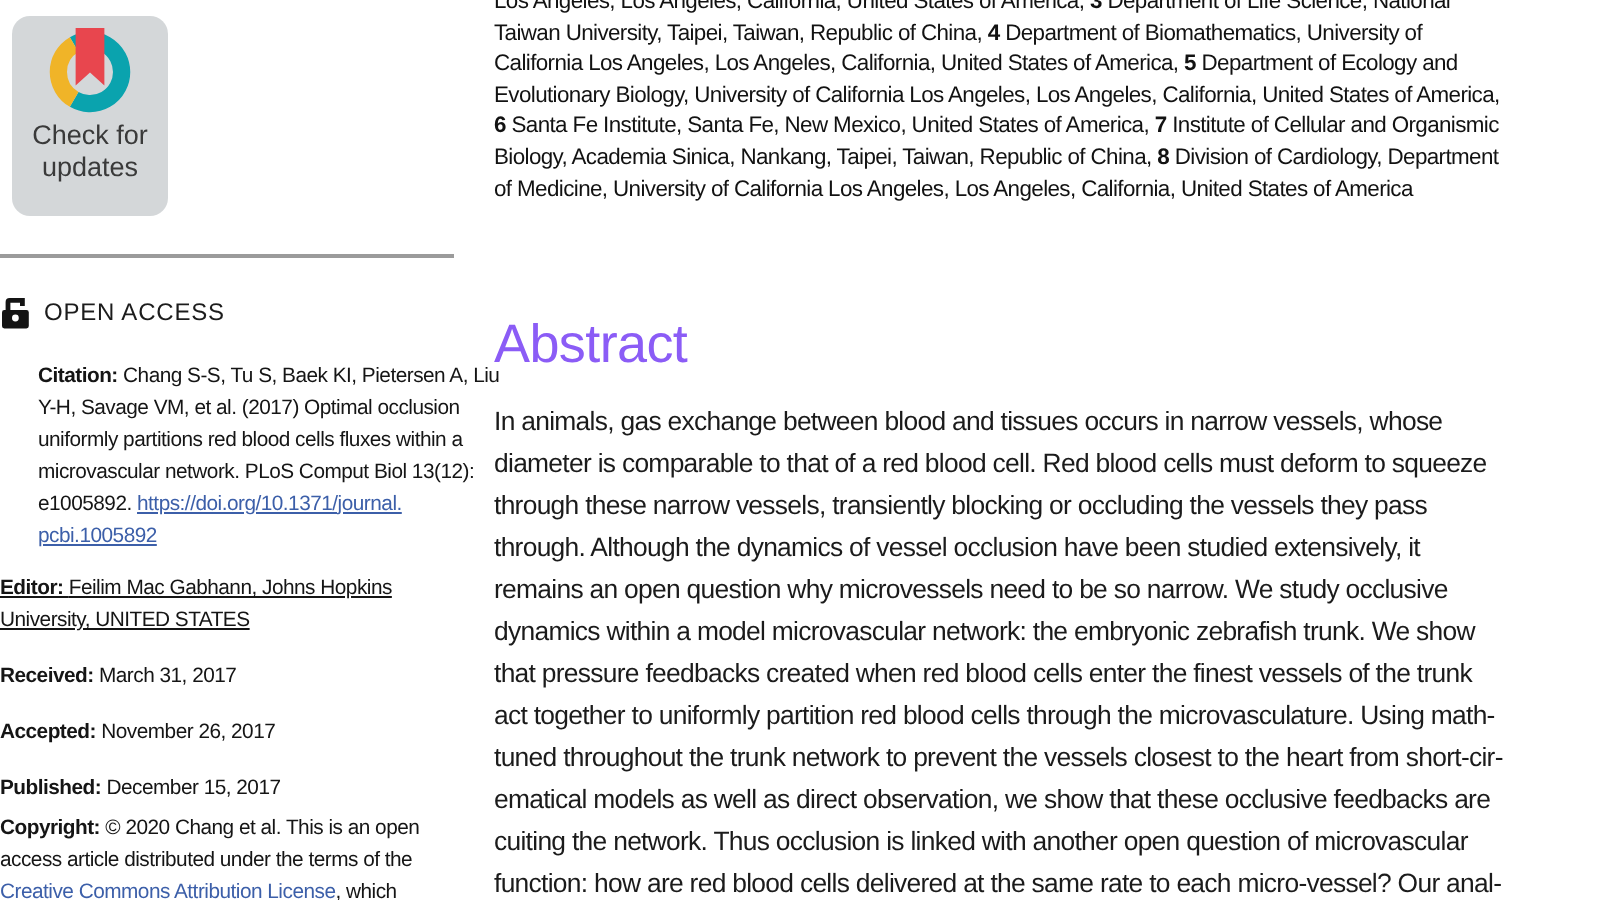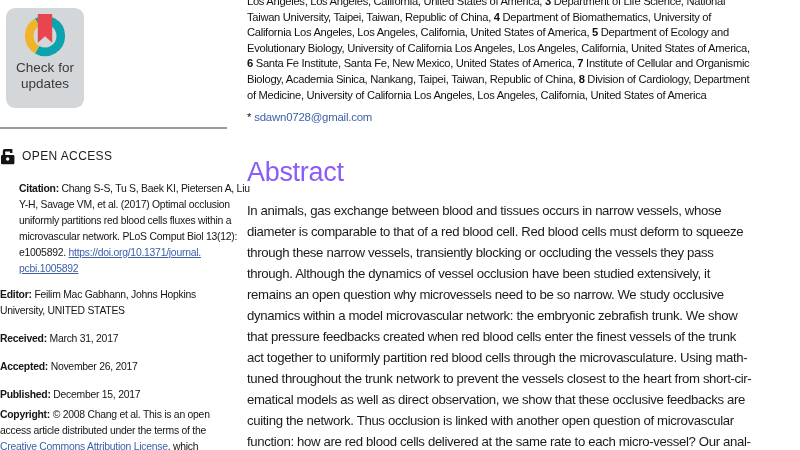--- a/index.html
+++ b/index.html
@@ -28,21 +28,21 @@
   .open-access{
     position:absolute;left:0;top:146px;display:flex;align-items:center;gap:6px;
     font-size:12px;letter-spacing:0.4px;color:#1c1c1c;
   }
   .open-access svg{flex:0 0 auto;display:block;}
   .meta{
     position:absolute;left:0;width:245px;
     font-size:10.4px;line-height:15.9px;letter-spacing:-0.25px;color:#151515;
   }
   #citation-block{top:181px;margin-left:19px;}
-  #editor-block{top:287px;}
+  #editor-block{top:287px;text-decoration:underline;}
   #received-block{top:331px;}
   #accepted-block{top:359px;}
   #published-block{top:387px;}
   #copyright-block{top:407px;}
 
   
   .main-col{position:absolute;left:247px;top:0;width:553px;height:450px;}
   .affiliations{
     position:absolute;left:0;top:-6px;
     font-size:11.2px;line-height:15.6px;letter-spacing:-0.3px;color:#121212;
@@ -101,37 +101,34 @@
 <div class="meta" id="received-block">
     <div class="line"><span class="b">Received: </span><span>March 31, 2017</span></div>
   </div>
 <div class="meta" id="accepted-block">
     <div class="line"><span class="b">Accepted: </span><span>November 26, 2017</span></div>
   </div>
 <div class="meta" id="published-block">
     <div class="line"><span class="b">Published: </span><span>December 15, 2017</span></div>
   </div>
 <div class="meta" id="copyright-block">
-    <div class="line"><span class="b">Copyright: </span><span>© 2008 Chang et al. This is an open</span></div>
+    <div class="line"><span class="b">Copyright: </span><span>© 2020 Chang et al. This is an open</span></div>
     <div class="line"><span>access article distributed under the terms of the</span></div>
     <div class="line"><span class="lnk">Creative Commons Attribution License</span><span>, which</span></div>
   </div>
 
 <div class="main-col">
   <div class="affiliations">
       <div class="line"><span>Los Angeles, Los Angeles, California, United States of America, </span><span class="b">3</span><span> Department of Life Science, National</span></div>
       <div class="line"><span>Taiwan University, Taipei, Taiwan, Republic of China, </span><span class="b">4</span><span> Department of Biomathematics, University of</span></div>
       <div class="line"><span>California Los Angeles, Los Angeles, California, United States of America, </span><span class="b">5</span><span> Department of Ecology and</span></div>
       <div class="line"><span>Evolutionary Biology, University of California Los Angeles, Los Angeles, California, United States of America,</span></div>
       <div class="line"><span class="b">6</span><span> Santa Fe Institute, Santa Fe, New Mexico, United States of America, </span><span class="b">7</span><span> Institute of Cellular and Organismic</span></div>
       <div class="line"><span>Biology, Academia Sinica, Nankang, Taipei, Taiwan, Republic of China, </span><span class="b">8</span><span> Division of Cardiology, Department</span></div>
       <div class="line"><span>of Medicine, University of California Los Angeles, Los Angeles, California, United States of America</span></div>
-    </div>
-  <div class="correspondence">
-      <div class="line"><span>* </span><span class="lnk">sdawn0728@gmail.com</span></div>
     </div>
   <h1 class="abstract-heading" style="margin:0">Abstract</h1>
   <div class="abstract-body">
       <div class="line"><span>In animals, gas exchange between blood and tissues occurs in narrow vessels, whose</span></div>
       <div class="line"><span>diameter is comparable to that of a red blood cell. Red blood cells must deform to squeeze</span></div>
       <div class="line"><span>through these narrow vessels, transiently blocking or occluding the vessels they pass</span></div>
       <div class="line"><span>through. Although the dynamics of vessel occlusion have been studied extensively, it</span></div>
       <div class="line"><span>remains an open question why microvessels need to be so narrow. We study occlusive</span></div>
       <div class="line"><span>dynamics within a model microvascular network: the embryonic zebrafish trunk. We show</span></div>
       <div class="line"><span>that pressure feedbacks created when red blood cells enter the finest vessels of the trunk</span></div>

